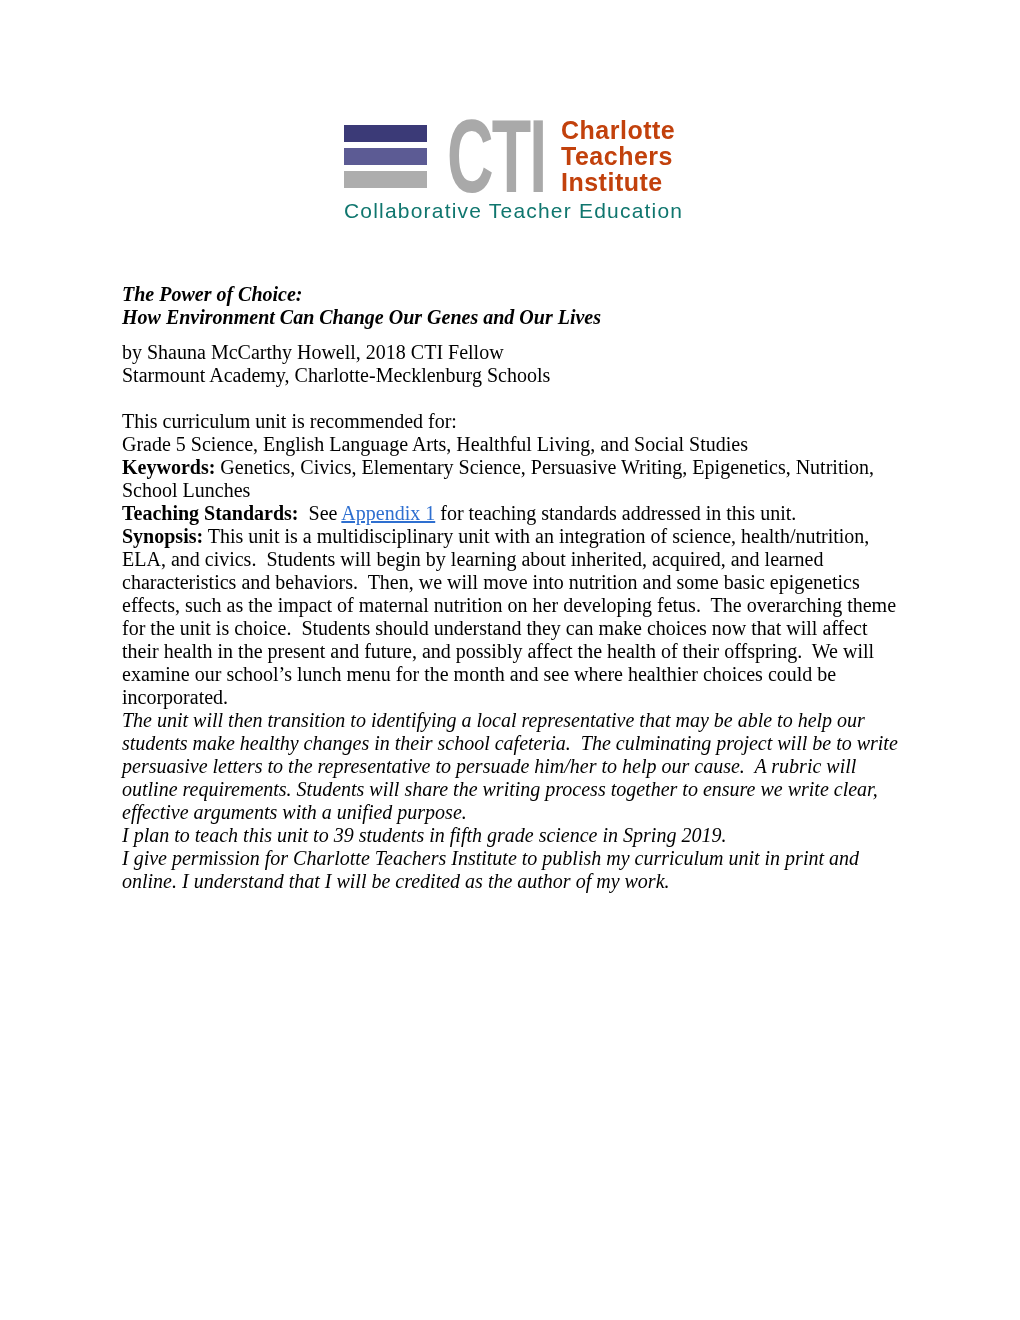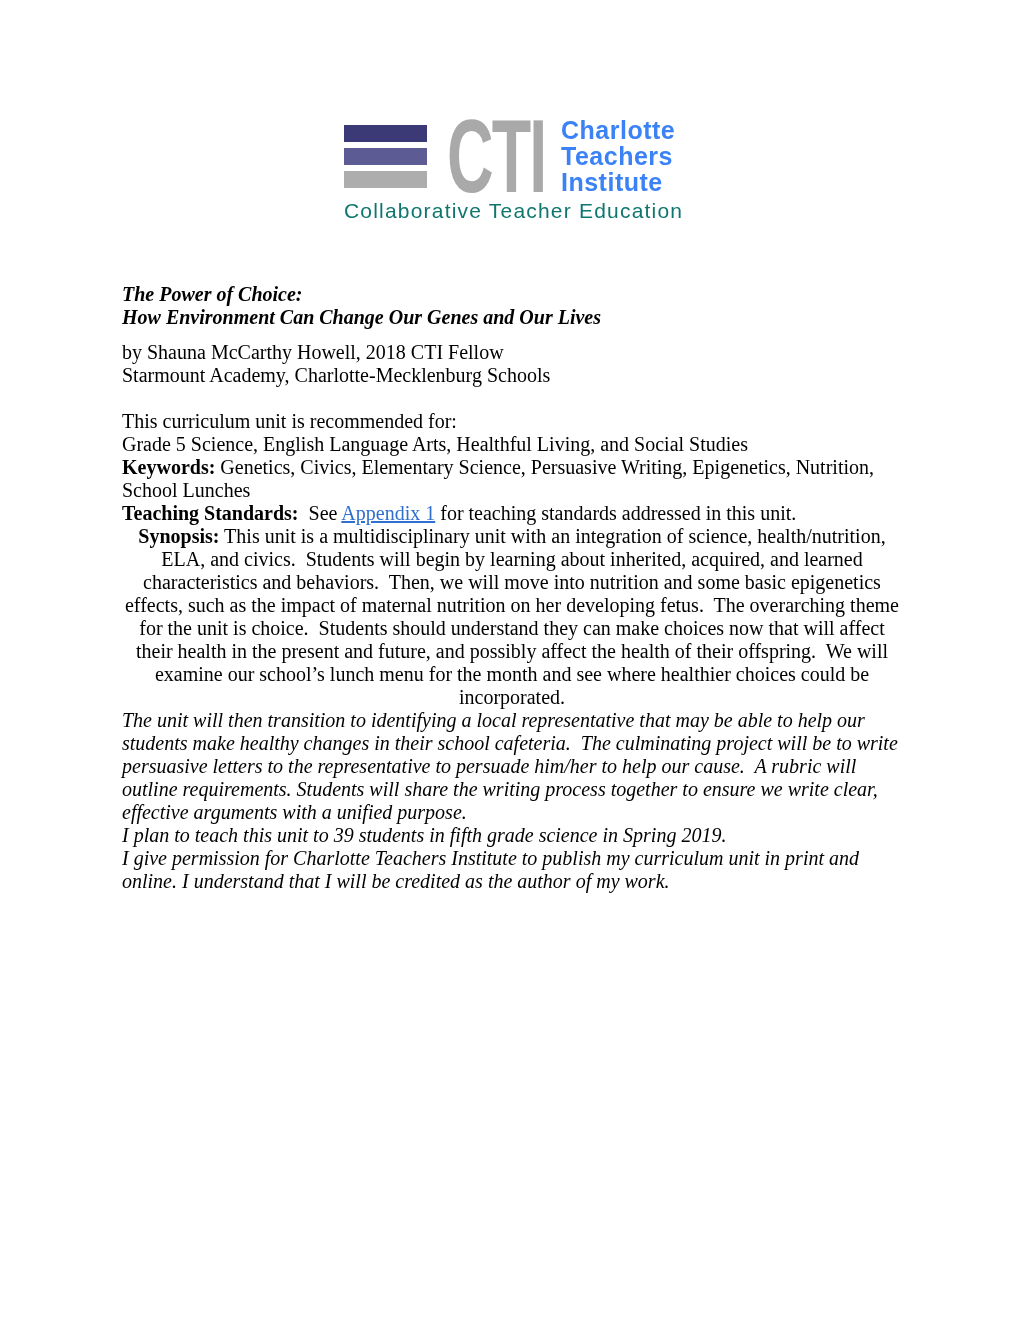--- a/index.html
+++ b/index.html
@@ -19,33 +19,33 @@
   .logo-row { display:flex; align-items:center; }
   .logo-bars { display:flex; flex-direction:column; gap:6px; margin-right:20px; }
   .logo-bars .bar { width:83px; height:17px; }
   .cti-acronym { width:106px; height:80px; overflow:visible; }
   .cti-acronym > span {
     display:inline-block; white-space:nowrap;
     font-weight:bold; font-size:104px; line-height:80px;
     color:#a9a9a9; letter-spacing:-3px;
     transform:scaleX(0.62); transform-origin:left center;
   }
-  .cti-words { margin-left:8px; font-weight:bold; font-size:25px; line-height:26px; color:#3b82f6; letter-spacing:0.5px; }
+  .cti-words { margin-left:8px; font-weight:bold; font-size:25px; line-height:26px; color:#c2410c; letter-spacing:0.5px; }
   .logo-tagline { margin-top:3px; font-size:21px; line-height:24px; color:#0f766e; letter-spacing:1.2px; white-space:nowrap; }
 
   
   .center { text-align:left; }
   .title-block { margin-top:60px; font-weight:bold; font-style:italic; }
   .byline-block { margin-top:12px; }
   .rec-block { margin-top:23px; }
 
   p.para { margin:0; white-space:pre-wrap; }
   .keywords-p  { margin-top:40px; }
   .standards-p { margin-top:22px; }
-  .synopsis-p  { margin-top:22px;text-align:center; }
+  .synopsis-p  { margin-top:22px; }
   .body2-p     { margin-top:24px;font-style:italic; }
   .foot        { font-style:italic; }
   .foot1       { margin-top:134px; }
   .foot2       { margin-top:23px; }
 
   .b { font-weight:bold; }
   a.appendix-link { color:#2e6fd0; text-decoration:underline; cursor:pointer; }
 </style>
 </head>
 <body>

